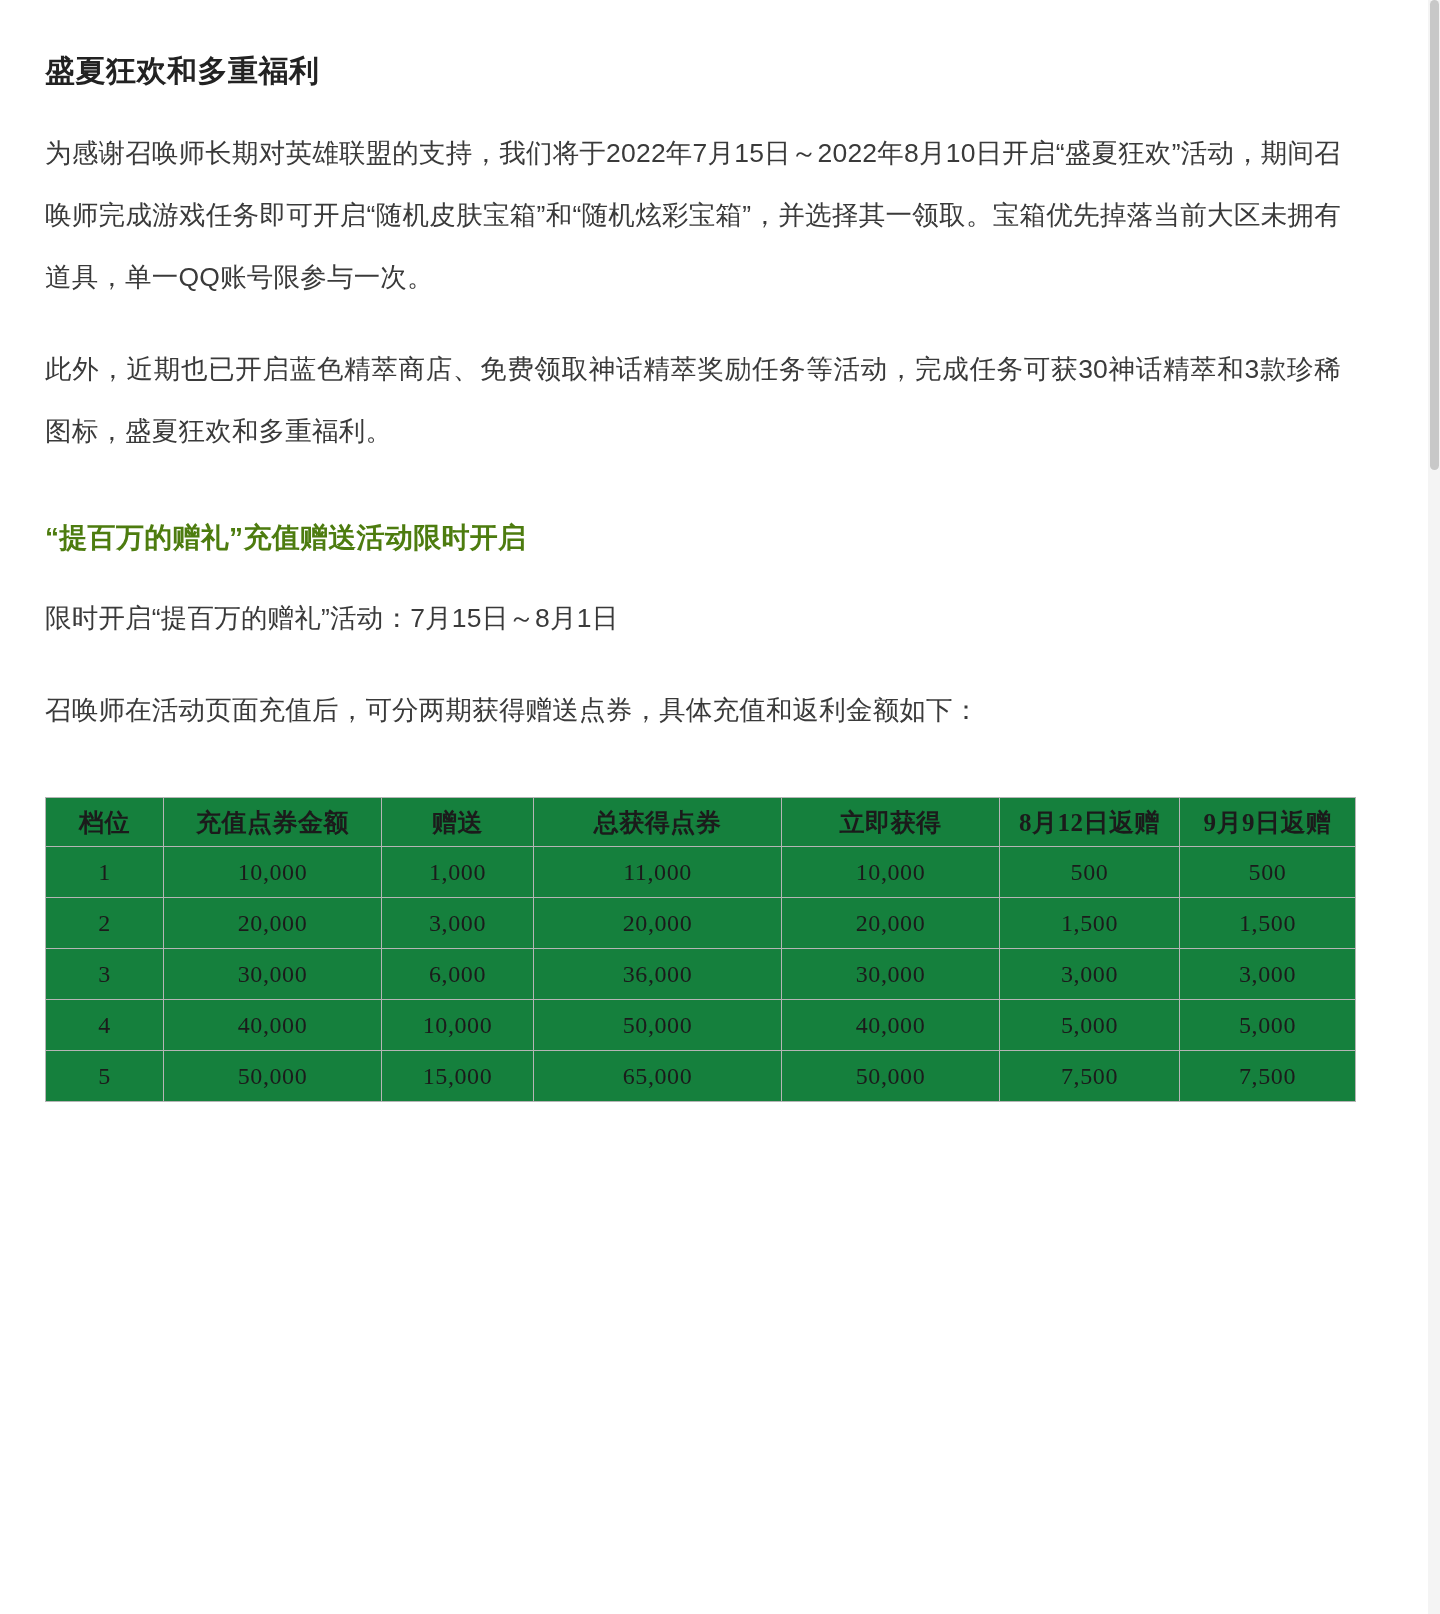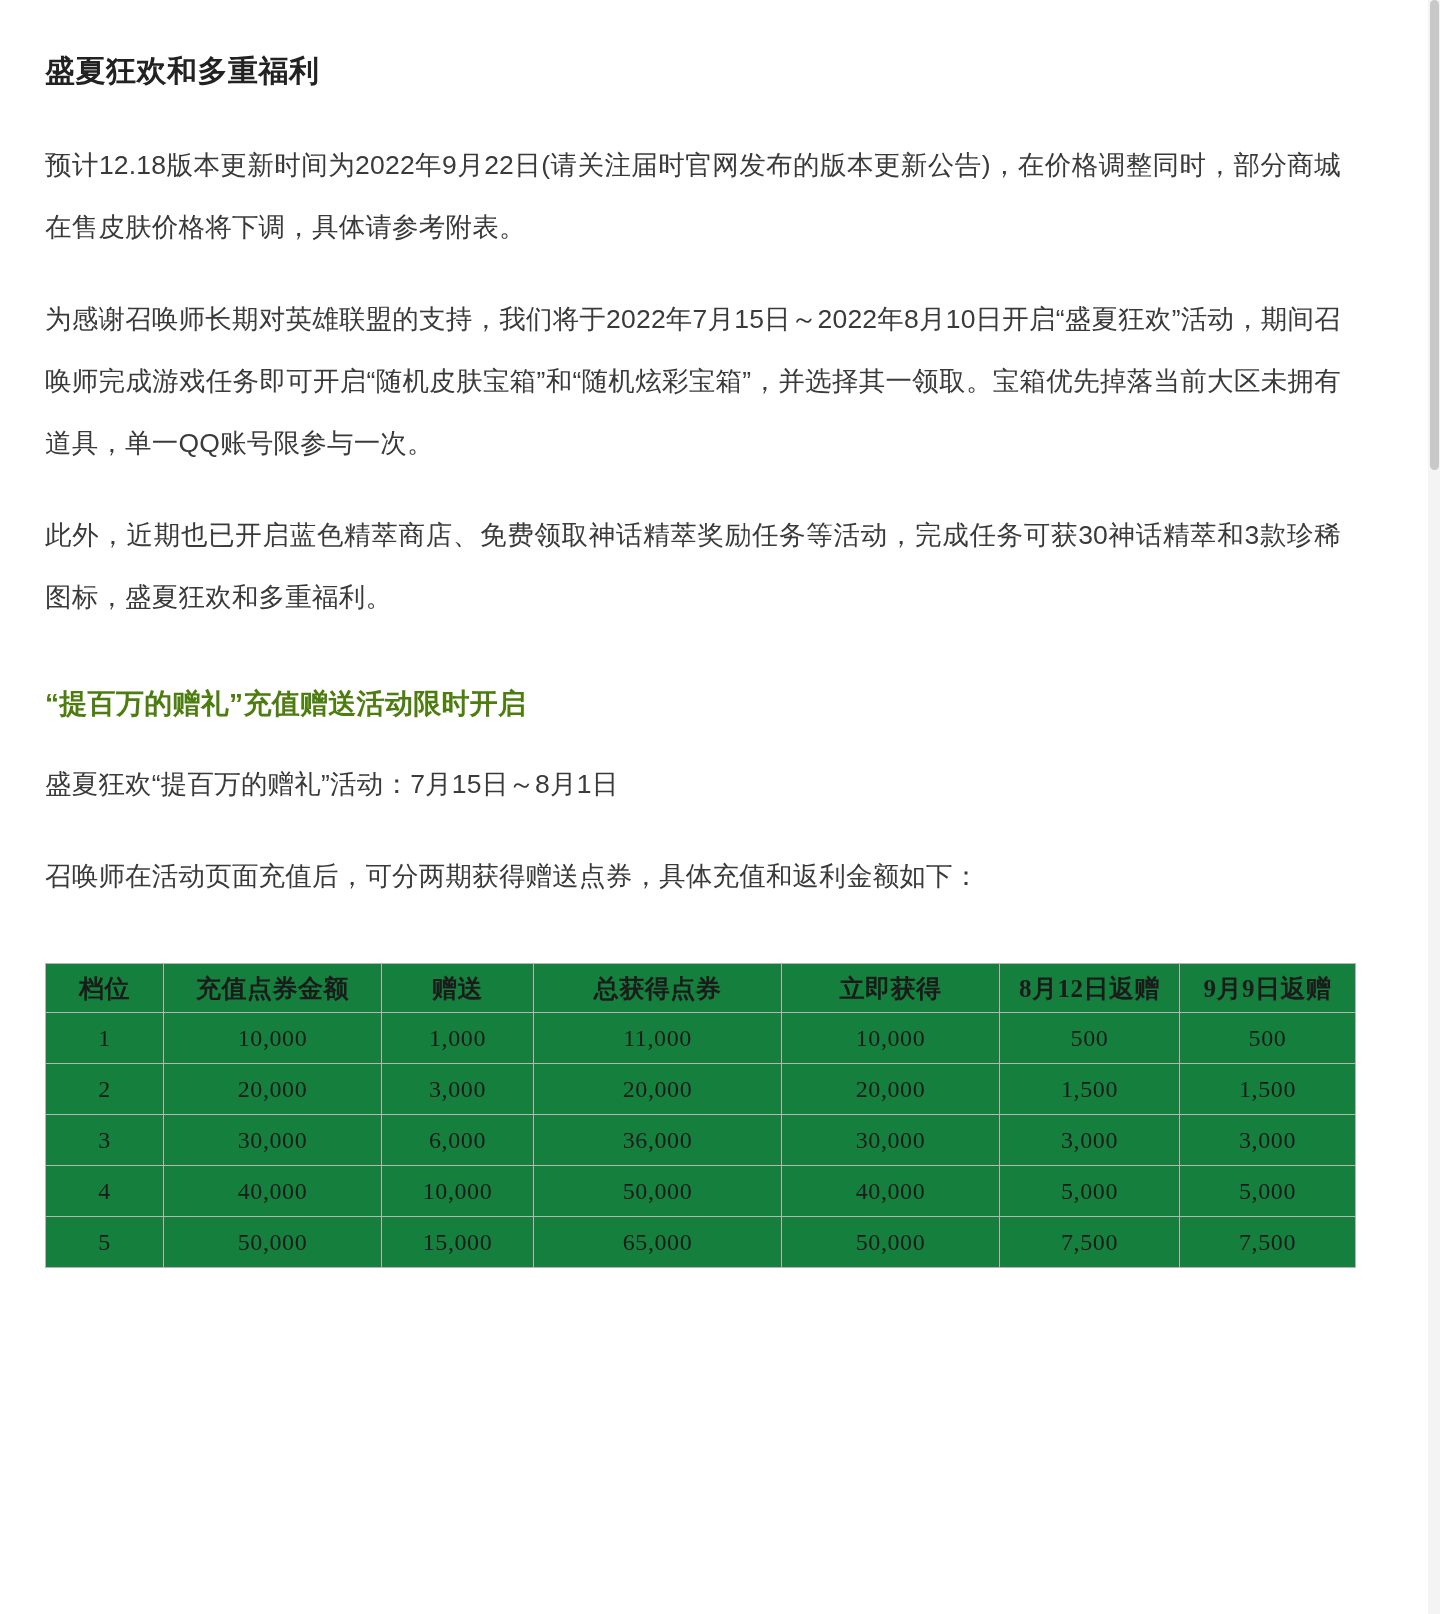--- a/index.html
+++ b/index.html
@@ -116,29 +116,28 @@
     border-radius: 5px;
   }
 </style>
 </head>
 <body>
 
 <div class="page">
 
   <h1 class="article-title">盛夏狂欢和多重福利</h1>
 
-  <p class="body-text first-para">预计12.18版本更新时间为2022年9月22日(请关注届时官网发布的版本更新公告)，在价格调整同时，部分商城在售皮肤价格将下调，具体请参考附表。</p>
 
   <p class="body-text">为感谢召唤师长期对英雄联盟的支持，我们将于2022年7月15日～2022年8月10日开启“盛夏狂欢”活动，期间召唤师完成游戏任务即可开启“随机皮肤宝箱”和“随机炫彩宝箱”，并选择其一领取。宝箱优先掉落当前大区未拥有道具，单一QQ账号限参与一次。</p>
 
   <p class="body-text">此外，近期也已开启蓝色精萃商店、免费领取神话精萃奖励任务等活动，完成任务可获30神话精萃和3款珍稀图标，盛夏狂欢和多重福利。</p>
 
   <h2 class="section-heading">“提百万的赠礼”充值赠送活动限时开启</h2>
 
-  <p class="body-text">盛夏狂欢“提百万的赠礼”活动：7月15日～8月1日</p>
+  <p class="body-text">限时开启“提百万的赠礼”活动：7月15日～8月1日</p>
 
   <p class="body-text">召唤师在活动页面充值后，可分两期获得赠送点券，具体充值和返利金额如下：</p>
 
   <div class="table-wrap">
     <table class="tier-table">
       <colgroup>
         <col class="c0">
           <col class="c1">
           <col class="c2">
           <col class="c3">

